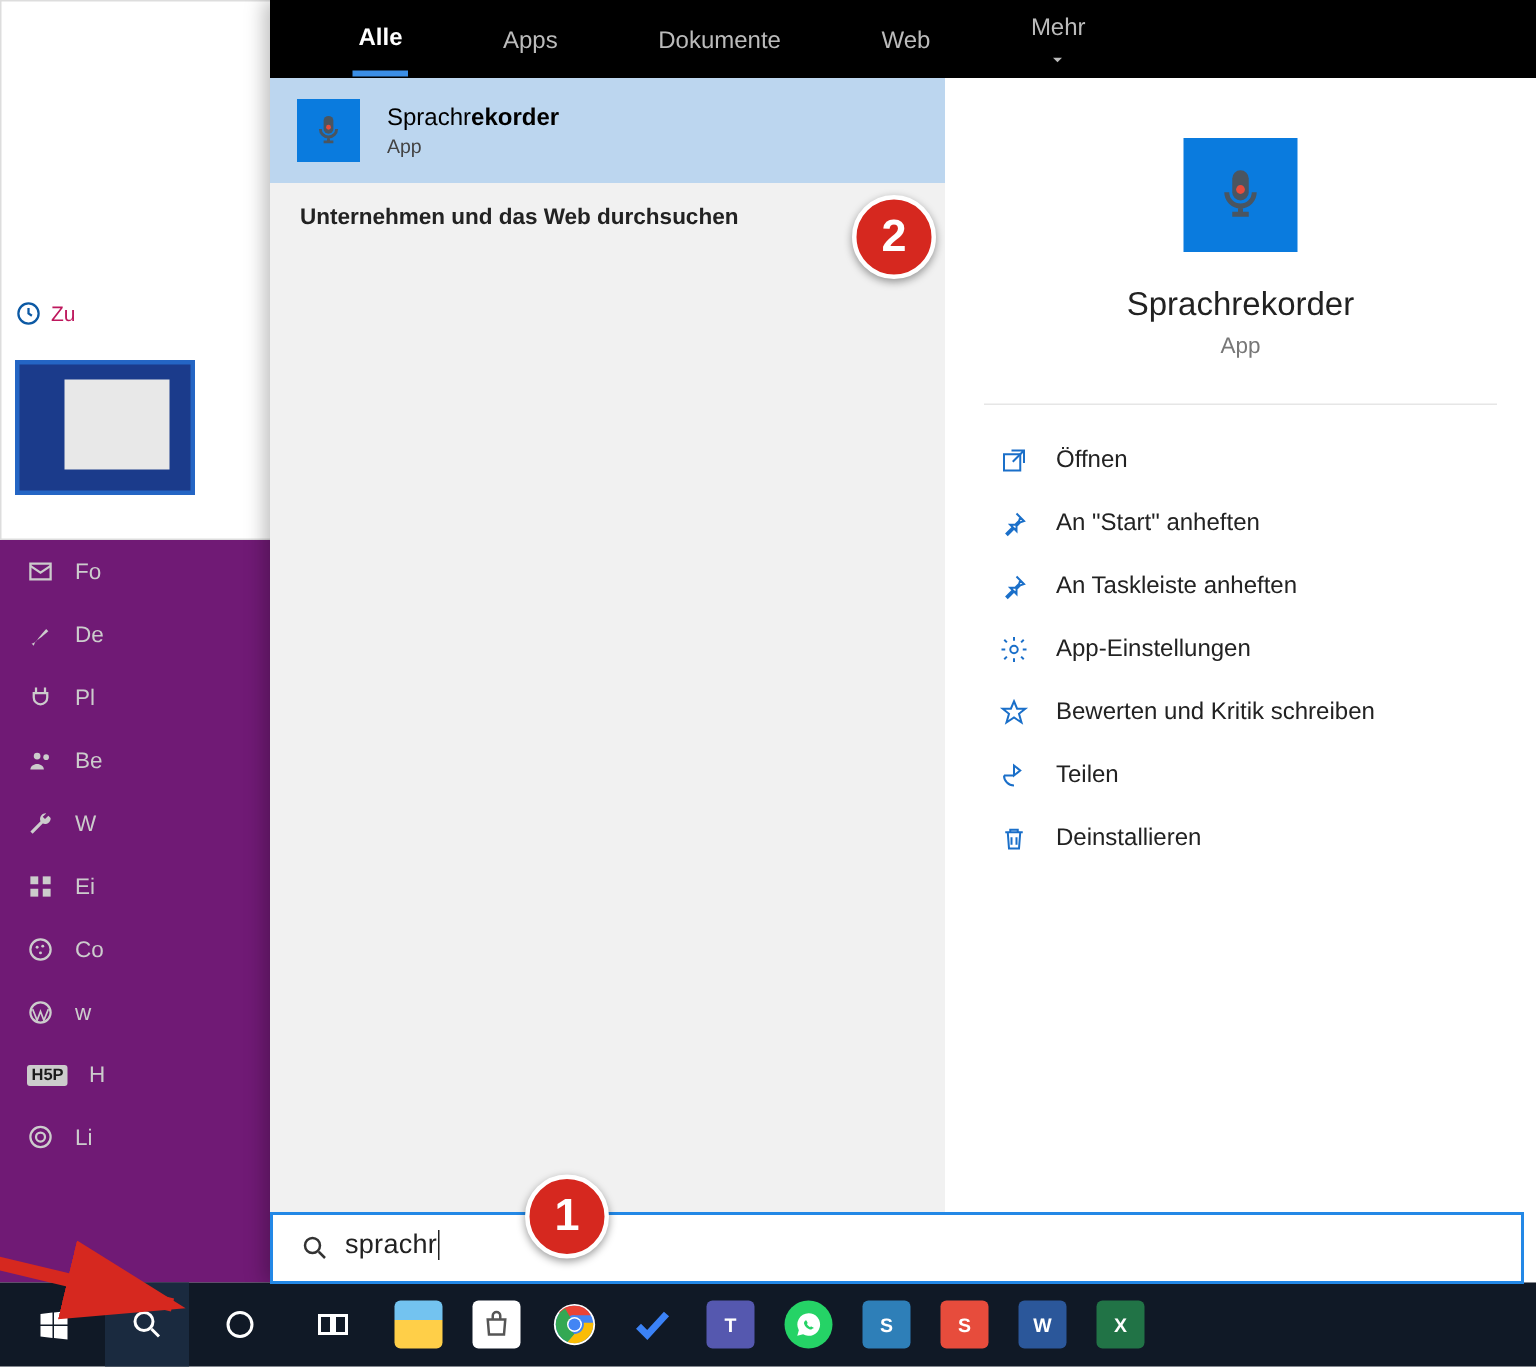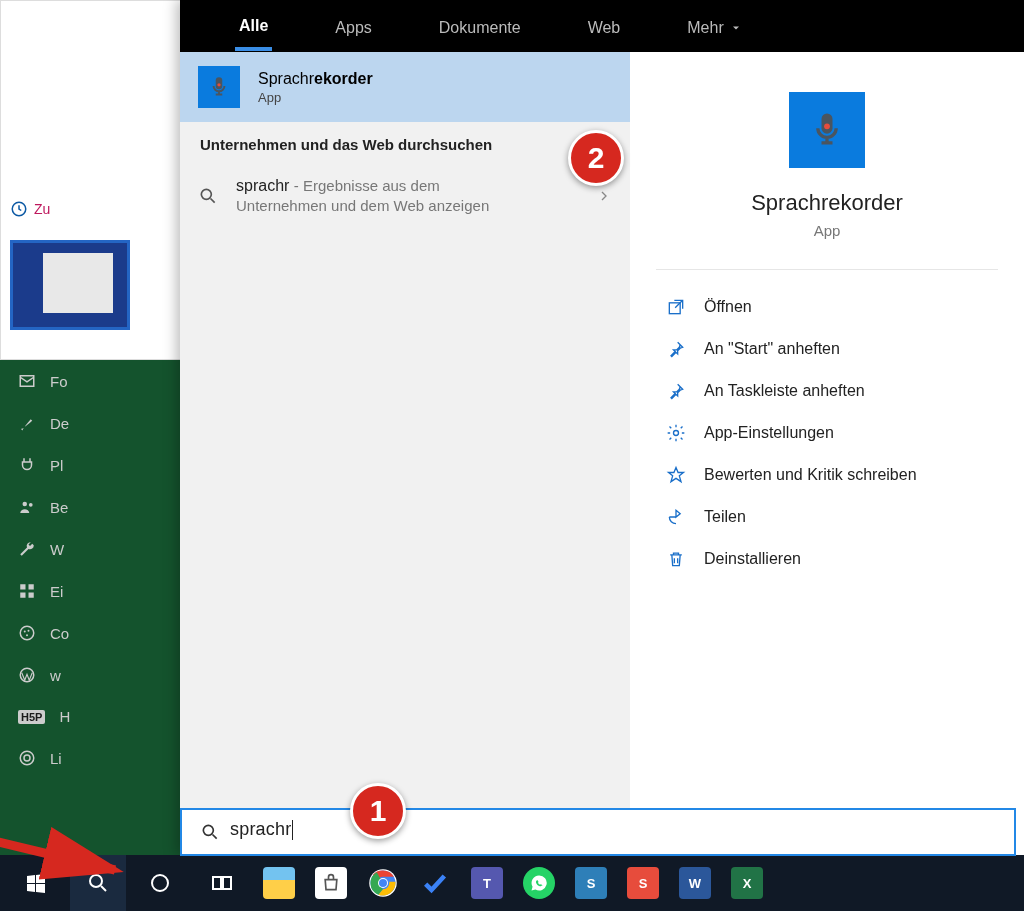--- a/index.html
+++ b/index.html
@@ -6,37 +6,37 @@
   body { width: 1024px; height: 911px; overflow: hidden; background: #f0f0f0; position: relative; }
 
   
   .bg-window { position:absolute; left:0; top:0; width:200px; height:360px; background:#fff; border:1px solid #ddd;}
   .bg-clock { position:absolute; left:10px; top:200px; color:#be185d; font-size:14px; display:flex; align-items:center; gap:6px;justify-content:center;}
   .bg-clock svg{width:18px;height:18px;}
   .bg-thumb { position:absolute; left:10px; top:240px; width:120px; height:90px; background:#1b3b8b; border:3px solid #2465c4; }
   .bg-thumb-inner{ position:absolute; left:30px; top:10px; width:70px; height:60px; background:#e8e8e8;}
 
   
-  .left-sidebar { position:absolute; left:0; top:360px; width:216px; bottom:56px; background:#14532d; color:#ccc; font-size:15px; }
+  .left-sidebar { position:absolute; left:0; top:360px; width:216px; bottom:56px; background:#701a75; color:#ccc; font-size:15px; }
   .ls-item { display:flex; align-items:center; gap:14px; padding:12px 18px; }
   .ls-item svg { width:18px; height:18px; fill:#ccc; }
 
   
   .search-panel {
     position:absolute; left:180px; top:0; right:0; height:855px;
     background:#fff; box-shadow: -4px 0 12px rgba(0,0,0,.25);
     display:flex; flex-direction:column;
   }
   .sp-tabs {
     background:#000; color:#bbb; height:52px; display:flex; align-items:center;
     padding:0 26px; gap:30px; font-size:16px;
   }
   .sp-tab { padding:0 4px 12px 4px; cursor:pointer; position:relative; top:8px;margin-left:29px;}
   .sp-tab.active { color:#fff; font-weight:600; border-bottom:4px solid #3a8ee6; }
-  .sp-tab.more { display:flex; align-items:center; gap:6px;}
+  .sp-tab.more { display:flex; align-items:center; gap:6px;flex-direction:column;}
   .sp-body { flex:1; display:flex; }
   .sp-left { width:450px; background:#f1f1f1; }
   .sp-right { flex:1; background:#fff; padding:40px 36px 0 36px; }
 
   .section-head { font-size:15px; font-weight:600; color:#222; padding:14px 20px 10px 20px;}
   .best-match { background:#bcd6ef; display:flex; align-items:center; padding:14px 18px; gap:18px; cursor:pointer; position:relative;}
   .app-icon { width:42px; height:42px; background:#0a7bde; display:flex; align-items:center; justify-content:center;}
   .app-icon svg{ width:26px; height:26px;}
   .bm-title { font-size:16px; color:#000; }
   .bm-title .q { font-weight:400;}
@@ -197,33 +197,20 @@
               <circle cx="12" cy="10" r="1.5" fill="#e74c3c"></circle>
               <path d="M7 11a5 5 0 0010 0M12 16v3M9 19h6" stroke="#4a5560" stroke-width="1.8" fill="none"></path>
             </svg>
         </div>
         <div>
           <div class="bm-title"><span class="q">Sprachr</span><span class="rest">ekorder</span></div>
           <div class="bm-sub">App</div>
         </div>
       </div>
       <div class="section-head">Unternehmen und das Web durchsuchen</div>
-      <div class="web-item">
-        <svg class="srch-ico" viewBox="0 0 24 24" fill="none" stroke="#555" stroke-width="2">
-            <circle cx="10" cy="10" r="6"></circle>
-            <path d="M20 20l-5-5"></path>
-          </svg>
-        <div class="web-text">
-          <div class="ln1"><span>sprachr</span> <span class="hint">- Ergebnisse aus dem</span></div>
-          <div class="ln2">Unternehmen und dem Web anzeigen</div>
-        </div>
-        <svg class="chev" viewBox="0 0 24 24" width="16" height="16" fill="none" stroke="#888" stroke-width="2">
-            <path d="M9 6l6 6-6 6"></path>
-          </svg>
-      </div>
     </div>
     <div class="sp-right">
       <div class="big-icon">
         <svg viewBox="0 0 24 24">
             <rect x="9" y="3" width="6" height="11" rx="3" fill="#4a5560"></rect>
             <circle cx="12" cy="10" r="1.6" fill="#e74c3c"></circle>
             <path d="M7 11a5 5 0 0010 0M12 16v3M9 19h6" stroke="#4a5560" stroke-width="1.8" fill="none"></path>
           </svg>
       </div>
       <div class="det-title">Sprachrekorder</div>

